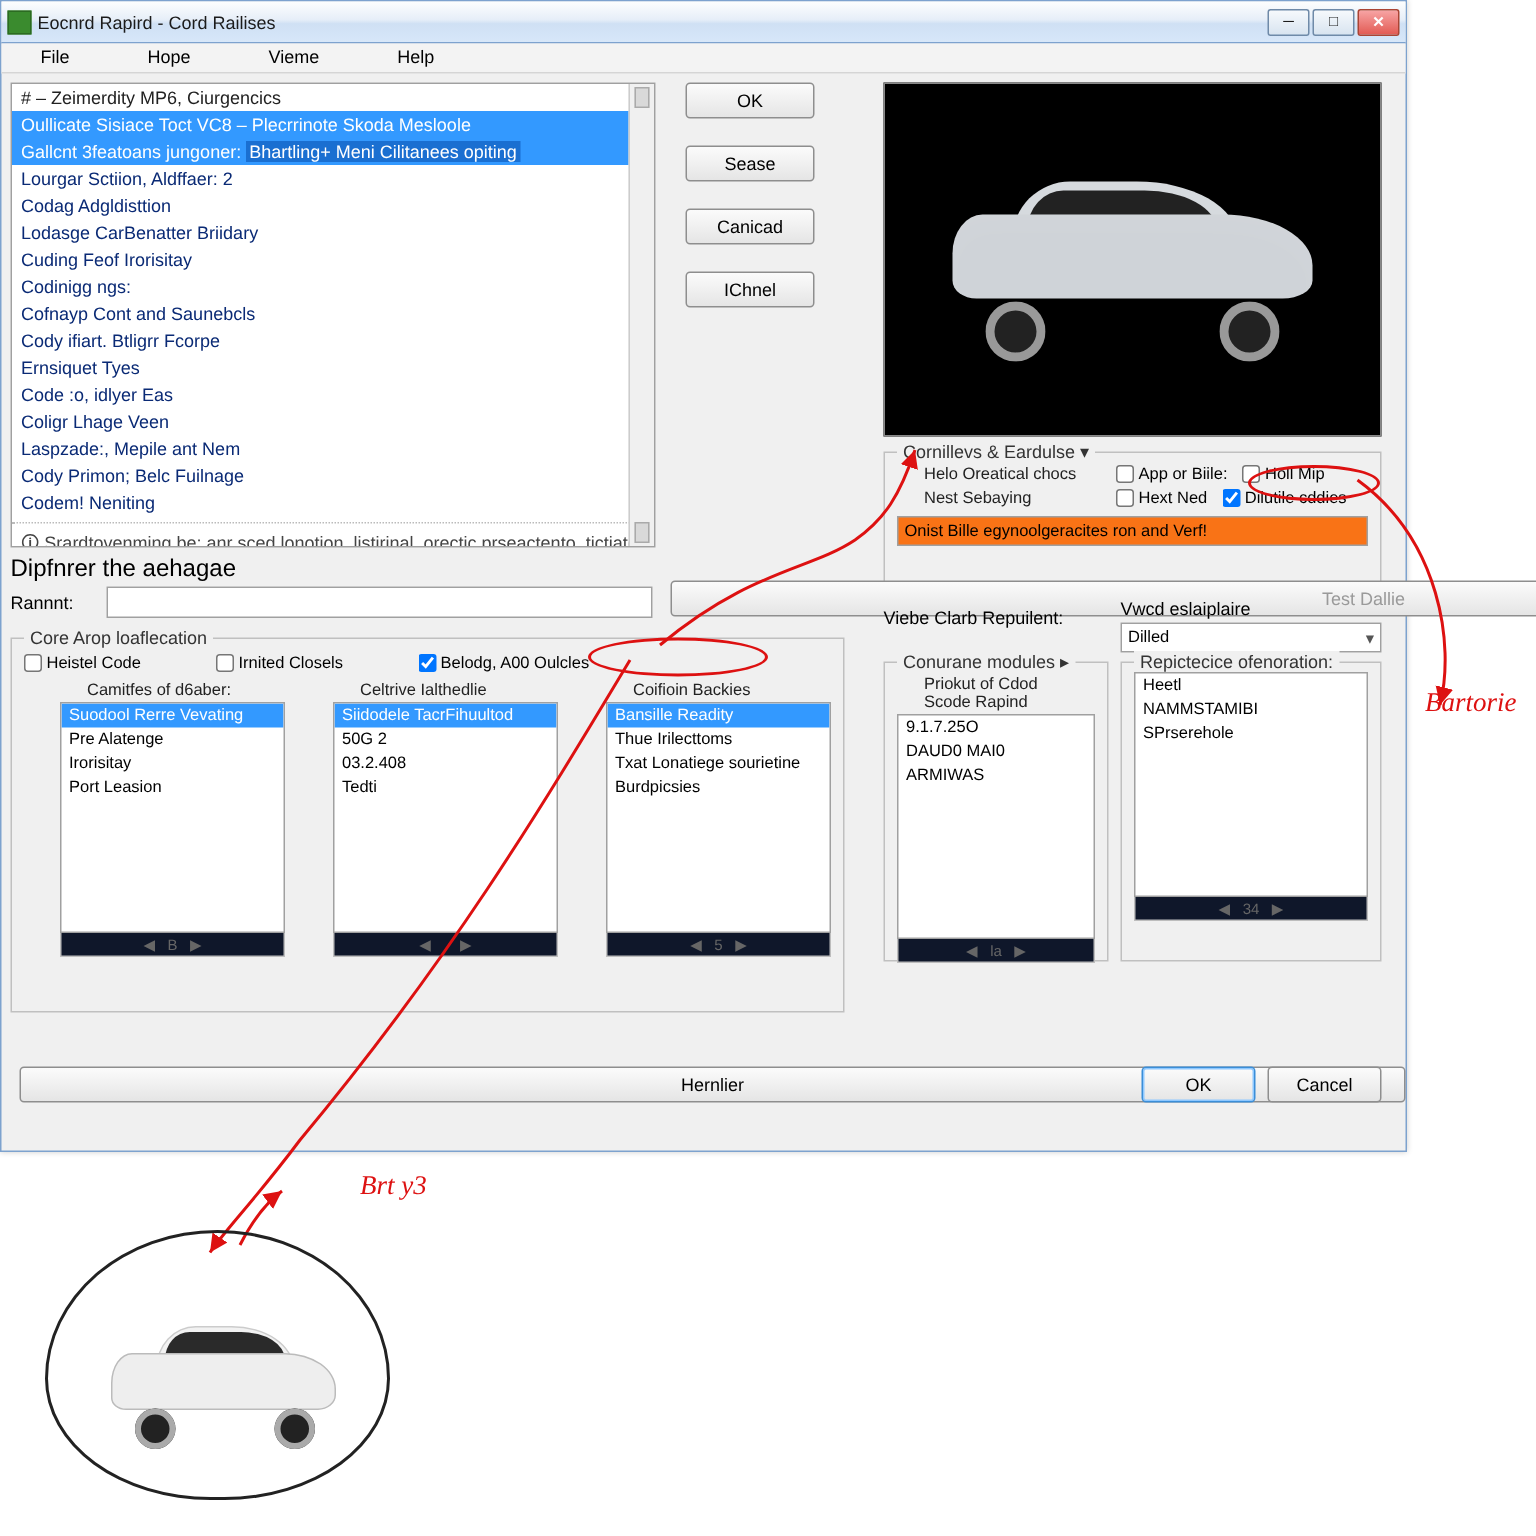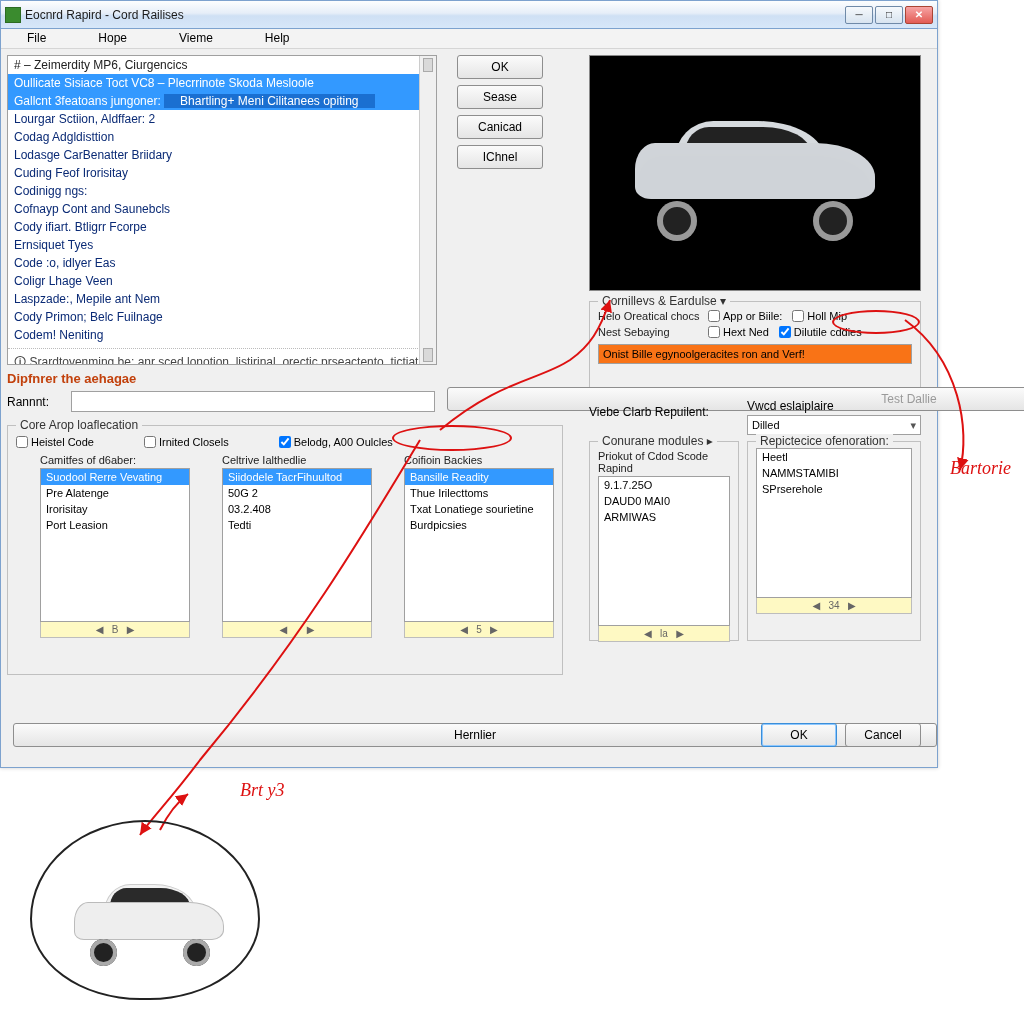--- a/index.html
+++ b/index.html
@@ -19,30 +19,30 @@
   .menubar { height:20px; background:#f3f3f3; border-bottom:1px solid #d5d5d5; display:flex; font-size:12px; }
   .menubar div { padding:2px 26px; }
 
   .client { position:absolute; top:48px; left:6px; right:6px; bottom:6px; }
 
   
   .listbox { position:absolute; left:0; top:6px; width:430px; height:310px; background:#fff; border:1px solid #a0a0a0; overflow:hidden; font-size:12px; }
   .listbox .row { padding:2px 6px; white-space:nowrap; color:#0a2a75; }
   .listbox .row.header { color:#222; font-weight:normal;}
   .listbox .row.sel { background:#3399ff; color:#fff; }
-  .listbox .row.sel span.hl { background:#1a6fd1; padding:0 16px; }
+  .listbox .row.sel span.hl { background:#1a6fd1; padding:0 2px; }
   .listbox .row.note { color:#444; border-top:1px dotted #bbb; margin-top:4px; padding-top:4px; }
   .listbox .row.note::before { content:"🛈 "; }
   .scrollv { position:absolute; right:0; top:0; bottom:0; width:17px; background:#f0f0f0; border-left:1px solid #ccc;}
   .scrollv::before, .scrollv::after { content:""; position:absolute; left:3px; right:3px; height:12px; background:#d9d9d9; border:1px solid #aaa;}
   .scrollv::before{ top:2px } .scrollv::after{ bottom:2px }
 
   
   .btncol { position:absolute; left:450px; top:6px; width:86px; }
-  button.std { width:100%; height:24px; margin-bottom:6px; background:linear-gradient(#fbfbfb,#e5e5e5);
+  button.std { width:100%; height:24px; margin-bottom:18px; background:linear-gradient(#fbfbfb,#e5e5e5);
                border:1px solid #8e8e8e; border-radius:3px; font-size:12px; }
   button.std.disabled { color:#9a9a9a; }
 
   
   .preview { position:absolute; left:582px; top:6px; width:332px; height:236px; background:#000; border:1px solid #888;
              display:flex; align-items:center; justify-content:center; }
   .car-sil { width:260px; height:120px; position:relative; }
   .car-sil .body { position:absolute; left:10px; top:30px; width:240px; height:56px; background:#cfd3d8;
                    border-radius:20px 60px 20px 16px / 26px 34px 12px 12px; box-shadow:0 10px 20px rgba(255,255,255,.06) inset;}
   .car-sil .roof { position:absolute; left:50px; top:8px; width:150px; height:48px; background:#d6dade;
@@ -56,35 +56,35 @@
   .group { position:absolute; border:1px solid #c0c0c0; padding:6px 8px 8px; font-size:12px; }
   .group > .title { position:absolute; top:-8px; left:8px; background:#f0f0f0; padding:0 4px; color:#333; }
 
   
   .g-ctrl { left:582px; top:252px; width:332px; height:94px; }
   .chk { display:inline-flex; align-items:center; margin-right:10px; font-size:11px; }
   .chk input{ margin:0 3px 0 0; width:12px; height:12px }
   .txtline { width:100%; height:20px; margin-top:4px; background:#f97316; border:1px solid #a0a0a0; padding:1px 4px; font-size:11px;}
 
   
-  .diph { position:absolute; left:0; top:322px; font-size:13px; color:#c2410c;font-weight:bold; }
+  .diph { position:absolute; left:0; top:322px; font-size:16px; color:#000000; }
   .remark-lbl { position:absolute; left:0; top:346px; font-size:12px; }
   .remark-in { position:absolute; left:64px; top:342px; width:364px; height:21px; background:#fff; border:1px solid #a0a0a0;}
   .testbtn { position:absolute; left:440px; top:338px; width:96px; height:26px; }
 
   
   .g-core { left:0; top:376px; width:556px; height:250px; }
   .col3 { display:flex; gap:8px; margin-top:4px; }
   .col3 .col { flex:1;padding-left:24px; }
   .listsmall { background:#fff; border:1px solid #a0a0a0; height:154px; overflow:hidden; font-size:11px; position:relative;}
   .listsmall .row { padding:2px 5px; white-space:nowrap }
   .listsmall .row.sel { background:#3399ff; color:#fff }
-  .lbl { font-size:11px; color:#222; margin:2px 0 }
+  .lbl { font-size:11px; color:#222; margin:2px 18px }
   .slbl { font-size:11px; position:absolute; right:6px; top:22px; color:#555 }
-  .hscroll { height:16px; border:1px solid #bdbdbd; border-top:none; background:#fef9c3; display:flex; align-items:center; justify-content:center; font-size:10px; color:#666 }
+  .hscroll { height:16px; border:1px solid #bdbdbd; border-top:none; background:#0f172a; display:flex; align-items:center; justify-content:center; font-size:10px; color:#666 }
 
   
   .vcr-lbl { position:absolute; left:582px; top:356px; font-size:12px }
   .vwd-lbl { position:absolute; left:740px; top:350px; font-size:12px }
   .vwd-sel { position:absolute; left:740px; top:366px; width:174px; height:20px; background:#fff; border:1px solid #a0a0a0; font-size:11px; display:flex; align-items:center; padding:0 4px;}
   .vwd-sel::after { content:"▾"; margin-left:auto; color:#555 }
 
   .g-conv { left:582px; top:392px; width:150px; height:200px; }
   .g-repc { left:740px; top:392px; width:174px; height:200px; }
   .listsmall.tall { height:150px }

